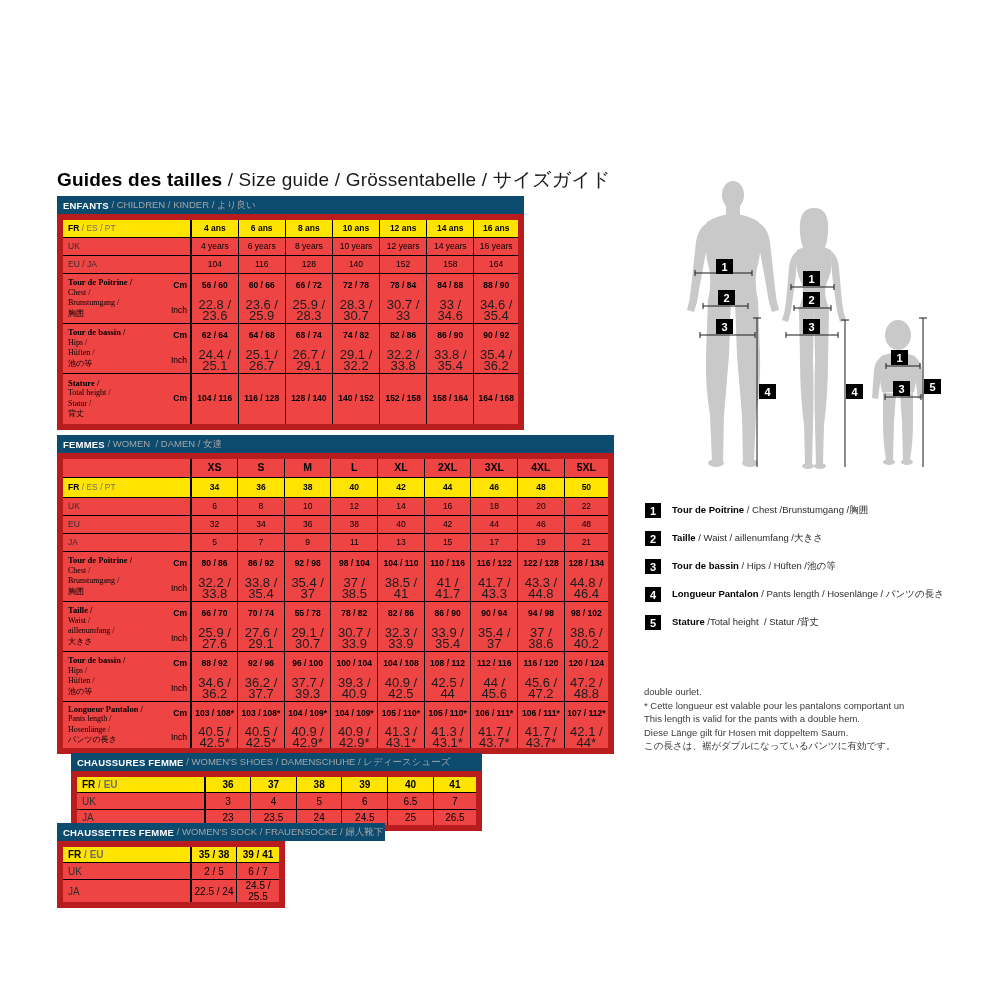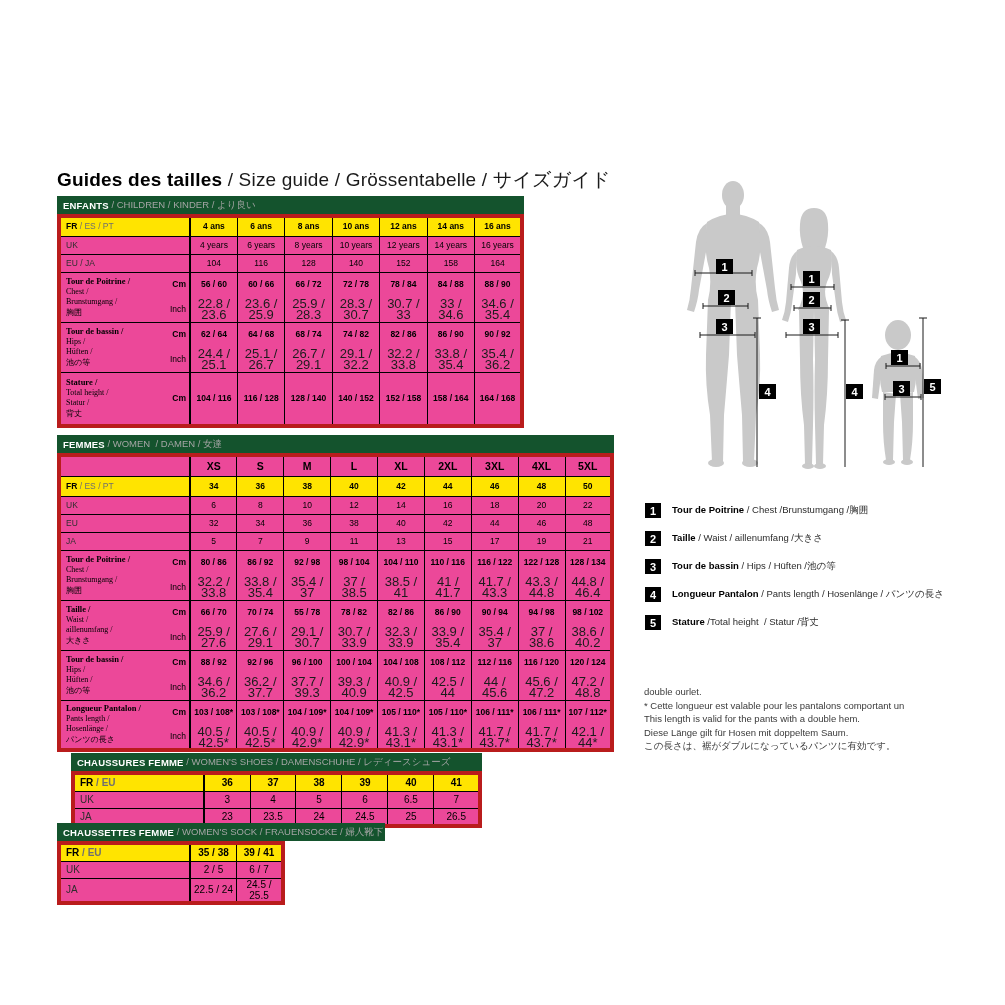--- a/index.html
+++ b/index.html
@@ -6,26 +6,26 @@
   #page{position:relative;width:1005px;height:1005px;background:#ffffff;
         font-family:"Liberation Sans",sans-serif;overflow:hidden;color:#000;}
 
   
   #title{position:absolute;left:57px;top:167px;font-size:19px;letter-spacing:.2px;}
   #title b{font-weight:bold;}
   #title .rest{white-space:pre;color:#1a1a1a;}
 
   
   .tbl{position:absolute;}
-  .tbl-bar{background:#14532d;color:#fff;height:18px;display:flex;align-items:center;
+  .tbl-bar{background:#0c4a6e;color:#fff;height:18px;display:flex;align-items:center;
            padding-left:6px;box-sizing:border-box;font-size:9.5px;}
   .tbl-bar b{font-weight:bold;letter-spacing:.2px;}
   .tbl-bar .rest{color:#a5a5a5;white-space:pre;font-weight:normal;}
-  table{border-collapse:collapse;table-layout:fixed;width:100%;background:#ec4899;
-        border:4px solid #b91c1c;}
+  table{border-collapse:collapse;table-layout:fixed;width:100%;background:#ef4444;
+        border:6px solid #b91c1c;}
   td{border:1px solid #000;box-sizing:border-box;font-size:8.5px;text-align:center;
      vertical-align:middle;padding:0;line-height:11px;}
   td.lbl{text-align:left;padding:2px 2px 2px 5px;}
   td.lbl2{border-right:2px solid #000;}
   td.lblrs{border-right:none;}
   td.unit{border-left:none;border-right:2px solid #000;font-size:8.5px;padding-right:3px;text-align:right;}
   td.unit.b{font-weight:bold;}
   tr.cmr td{border-bottom:none;}
   tr.inr td{border-top:none;}
   td.v.b{font-weight:bold;}

